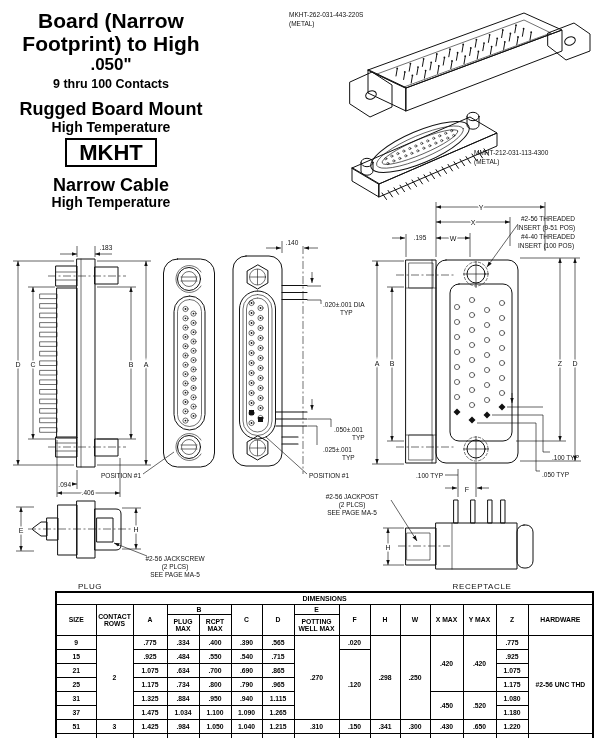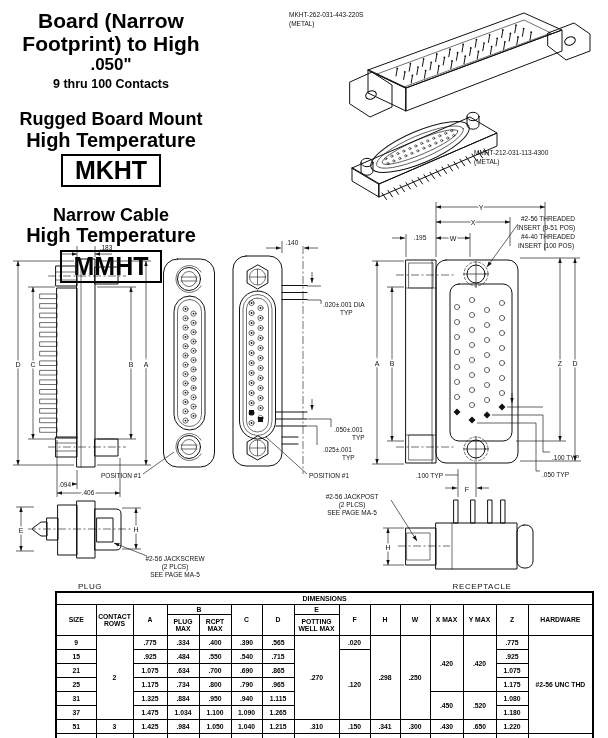--- a/index.html
+++ b/index.html
@@ -3,24 +3,24 @@
 <meta charset="utf-8">
 <style>
   html,body{margin:0;padding:0;background:#fff}
   .page{position:relative;width:608px;height:738px;background:#fff;color:#000;
         font-family:"Liberation Sans",sans-serif;overflow:hidden}
   .titleblock{position:absolute;left:5px;top:10px;width:212px;text-align:center;
               font-weight:bold;line-height:1.08;color:#000}
   .t1{font-size:21px}
   .t2{font-size:17px;margin-top:1px}
   .t3{font-size:12.5px;margin-top:3px}
-  .t4{font-size:18px;margin-top:19px}
-  .t5{font-size:20px}
+  .t4{font-size:18px;margin-top:9px}
+  .t5{font-size:14px}
   .codebox{display:inline-block;border:2.5px solid #000;padding:0 12px;
-           font-size:25px;margin-top:3px;line-height:1.15}
+           font-size:22px;margin-top:3px;line-height:1.15}
   svg.drw{position:absolute;left:0;top:0}
   svg text{font-family:"Liberation Sans",sans-serif;font-size:6.5px;fill:#111}
   svg text.cap{font-size:8px;letter-spacing:.6px}
   svg text.big{font-size:7px}
   .dimtxt{paint-order:stroke;stroke:#fff;stroke-width:3px}
   .ln{fill:none;stroke:#111;stroke-width:1;stroke-linejoin:round;stroke-linecap:round}
   .tn{stroke-width:.6}
   .md{stroke-width:1.1}
   .dim{fill:none;stroke:#111;stroke-width:.65}
   .cl{fill:none;stroke:#111;stroke-width:.6;stroke-dasharray:8 2.5 2 2.5}
@@ -43,21 +43,20 @@
   <div class="titleblock">
     <div class="t1">Board (Narrow</div>
     <div class="t1">Footprint) to High</div>
     <div class="t2">.050"</div>
     <div class="t3">9 thru 100 Contacts</div>
     <div class="t4">Rugged Board Mount</div>
     <div class="t5">High Temperature</div>
     <div><span class="codebox">MKHT</span></div>
     <div class="t4">Narrow Cable</div>
     <div class="t5">High Temperature</div>
-    <div><span class="codebox">MMHT</span></div>
   </div>
 
   <svg class="drw" width="608" height="592" viewBox="0 0 608 592">
     <defs>
       <marker id="ah" viewBox="0 0 8 6" refX="7.5" refY="3" markerWidth="9" markerHeight="7" orient="auto-start-reverse">
           <path d="M0,0.4 L7.5,3 L0,5.6 Z" fill="#111"></path>
         </marker>
       <pattern id="pv" width="2.3" height="4" patternUnits="userSpaceOnUse">
         <path d="M1,0 V4" stroke="#111" stroke-width="0.7"></path>
         </pattern>

